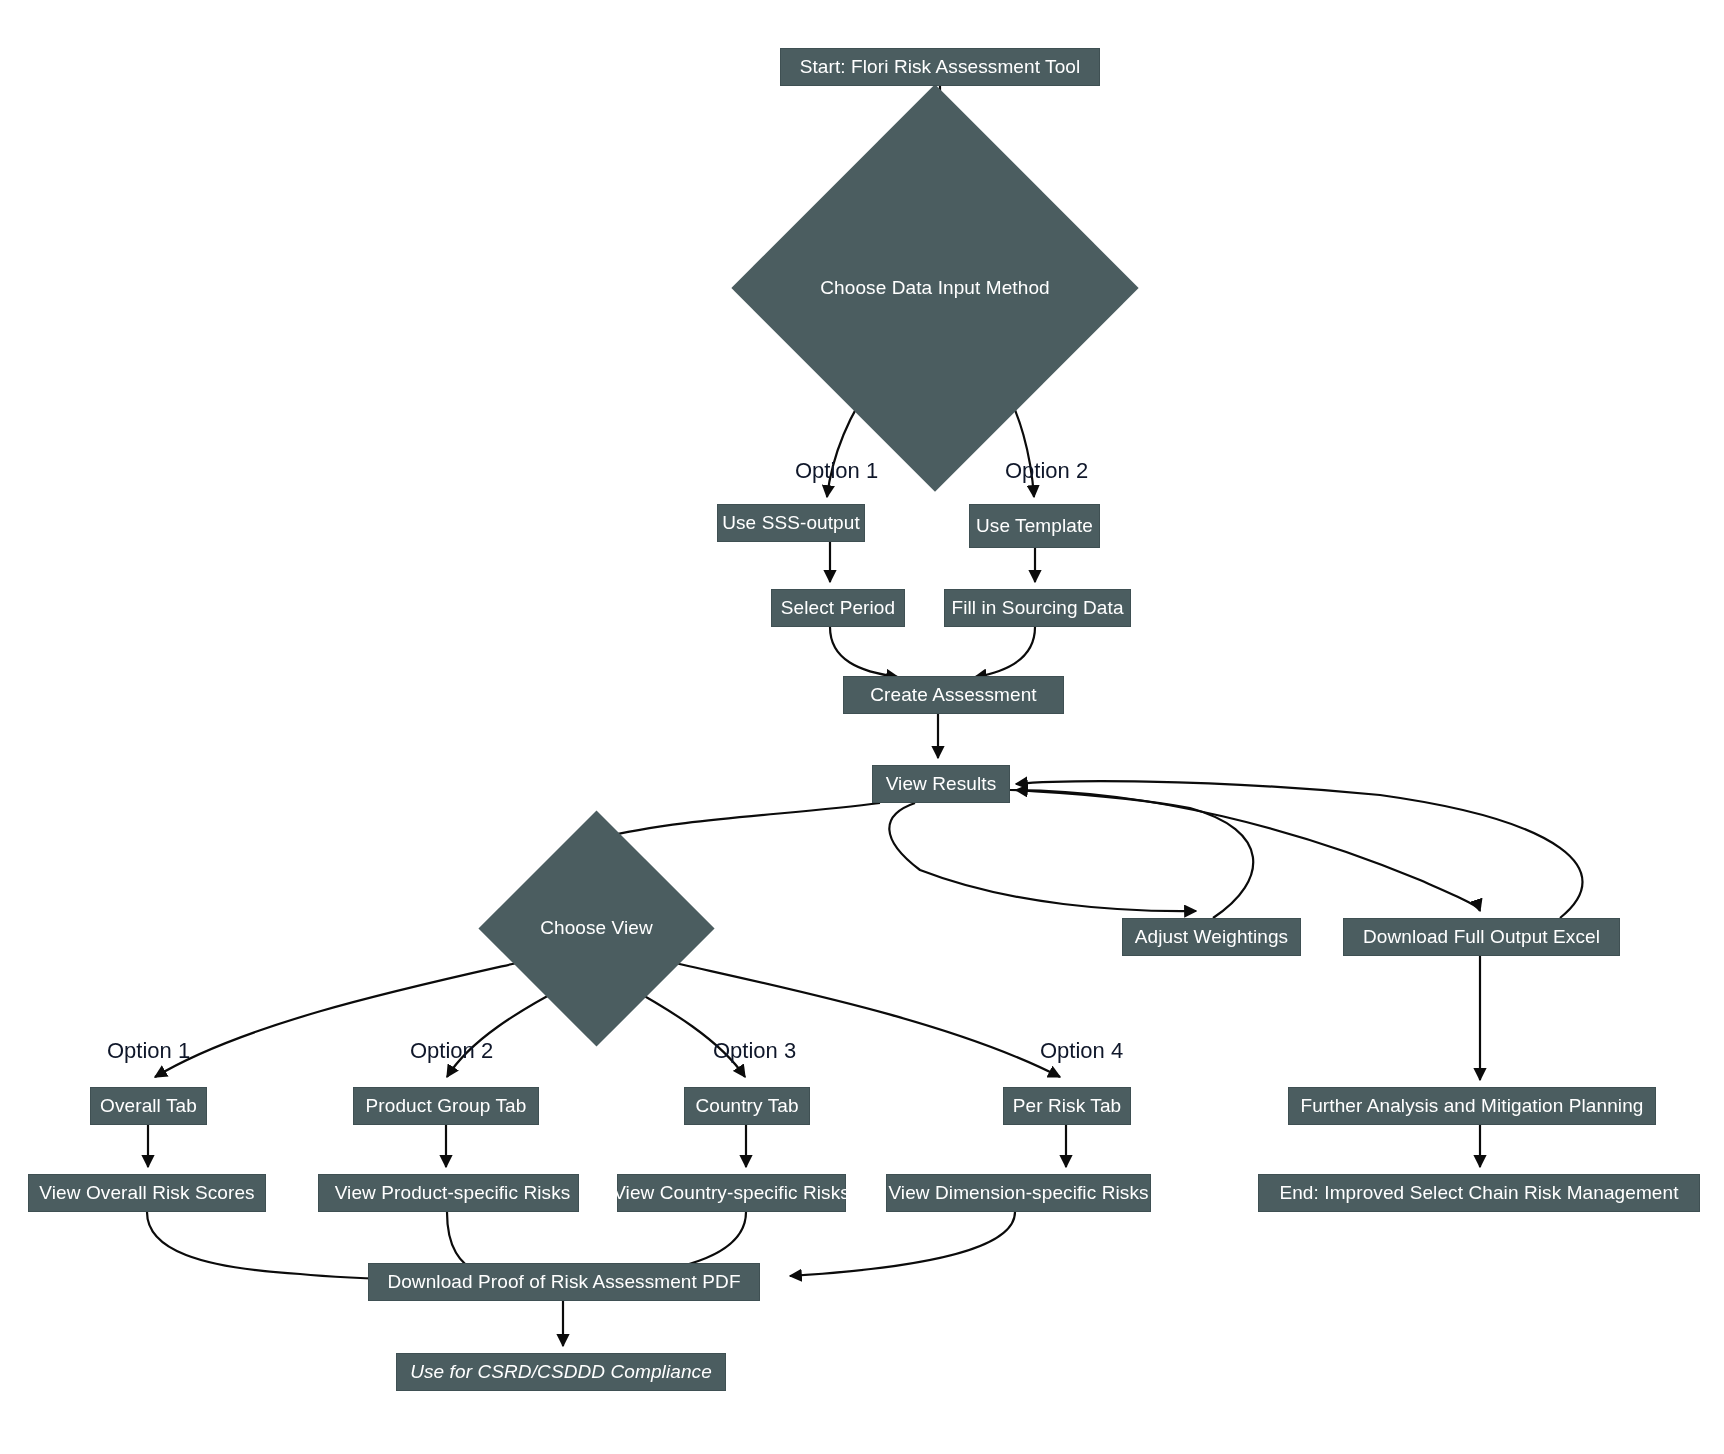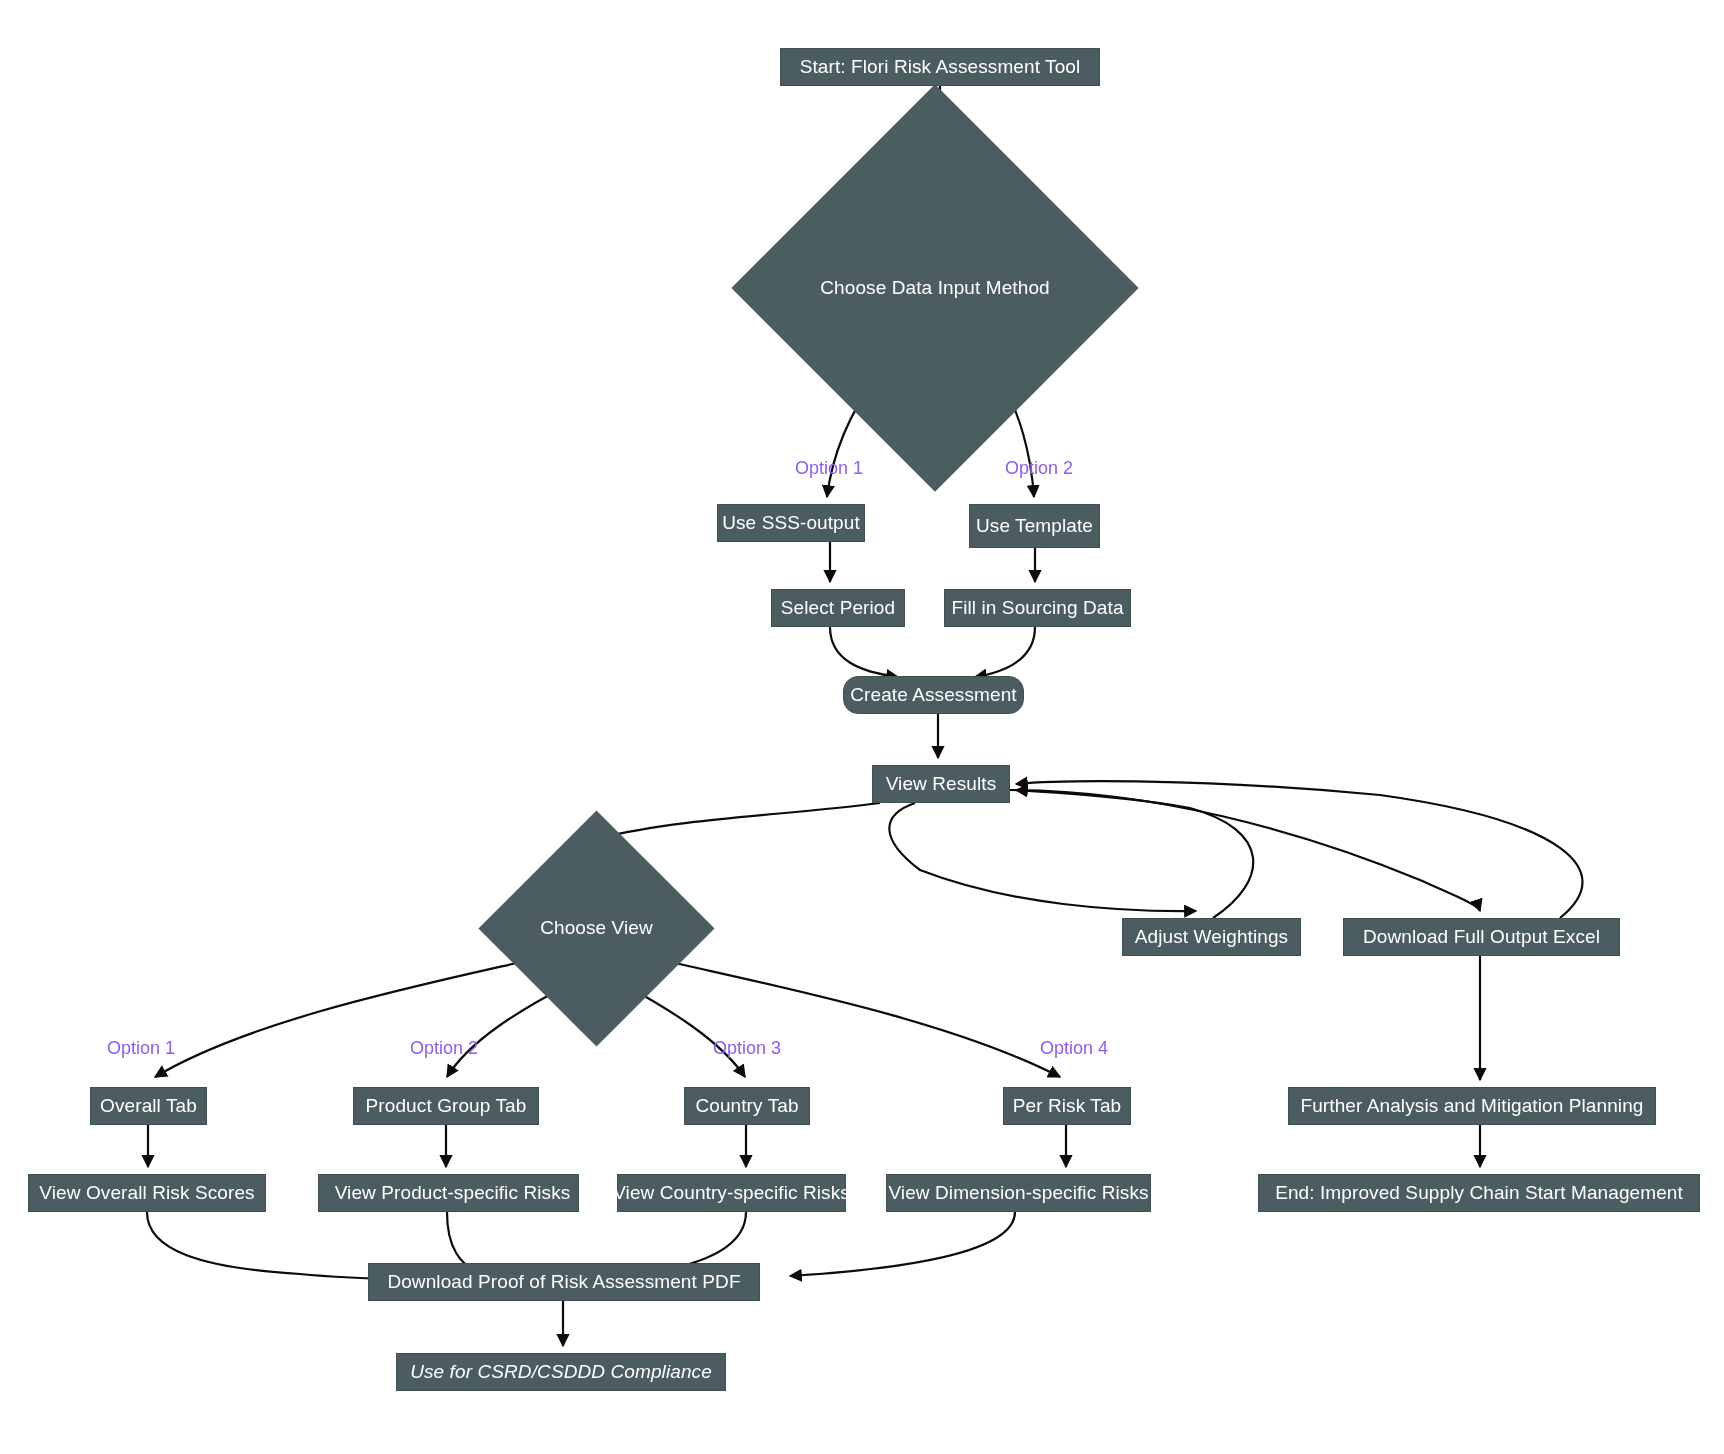--- a/index.html
+++ b/index.html
@@ -61,22 +61,22 @@
     height: 100%;
     background: #4b5d60;
     transform: rotate(45deg);
   }
   .diamond .dlabel {
     position: relative;
     z-index: 2;
   }
   .edge-label {
     position: absolute;
-    font-size: 18px;
-    color: #8b5cf6;
+    font-size: 22px;
+    color: #0f172a;
     background: transparent;
     white-space: nowrap;
   }
 </style>
 </head>
 <body>
 
 <div id="diagram-root">
 
   <svg id="edge-layer" viewBox="0 0 1724 1454" width="1724" height="1454" xmlns="http://www.w3.org/2000/svg">
@@ -137,21 +137,21 @@
     </div>
 
     <div class="node rect" style="left:763px; top:589px; width:134px; height:38px;margin-left:8px;">
       <span>Select Period</span>
     </div>
 
     <div class="node rect" style="left:944px; top:589px; width:187px; height:38px;">
       <span>Fill in Sourcing Data</span>
     </div>
 
-    <div class="node rect" style="left:843px; top:676px; width:181px; height:38px;border-radius:15px;">
+    <div class="node rect" style="left:843px; top:676px; width:221px; height:38px;">
       <span>Create Assessment</span>
     </div>
 
     <div class="node rect" style="left:872px; top:765px; width:138px; height:38px;">
       <span>View Results</span>
     </div>
 
     <div class="node diamond" style="left:513px; top:845px; width:167px; height:167px;">
       <span class="dshape"></span>
       <span class="dlabel">Choose View</span>
@@ -195,21 +195,21 @@
 
     <div class="node rect" style="left:617px; top:1174px; width:229px; height:38px;">
       <span>View Country-specific Risks</span>
     </div>
 
     <div class="node rect" style="left:886px; top:1174px; width:265px; height:38px;">
       <span>View Dimension-specific Risks</span>
     </div>
 
     <div class="node rect" style="left:1258px; top:1174px; width:442px; height:38px;">
-      <span>End: Improved Supply Chain Start Management</span>
+      <span>End: Improved Select Chain Risk Management</span>
     </div>
 
     <div class="node rect" style="left:368px; top:1263px; width:392px; height:38px;">
       <span>Download Proof of Risk Assessment PDF</span>
     </div>
 
     <div class="node rect" style="left:396px; top:1353px; width:330px; height:38px;font-style:italic;">
       <span>Use for CSRD/CSDDD Compliance</span>
     </div>
 

